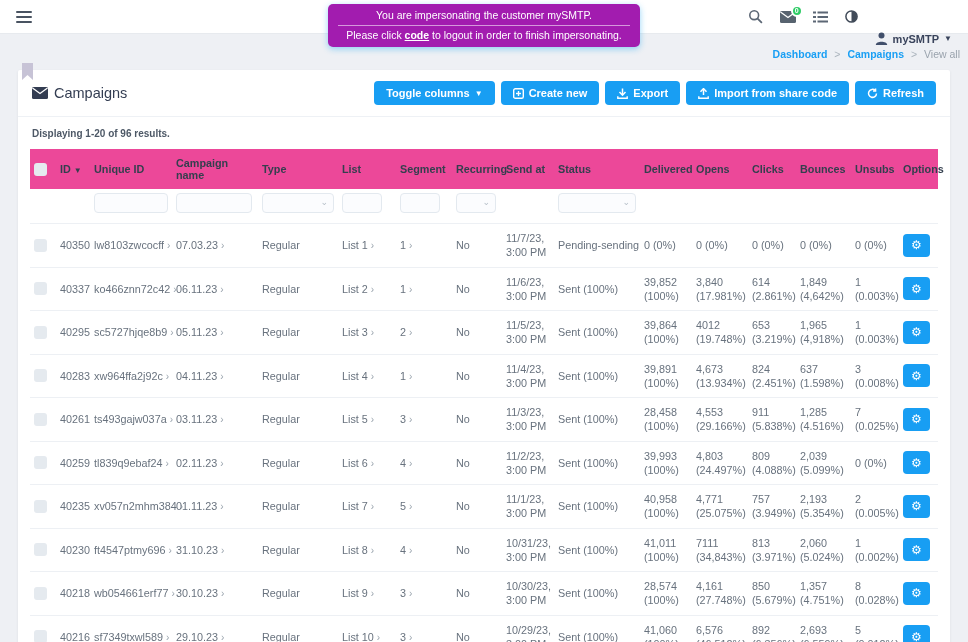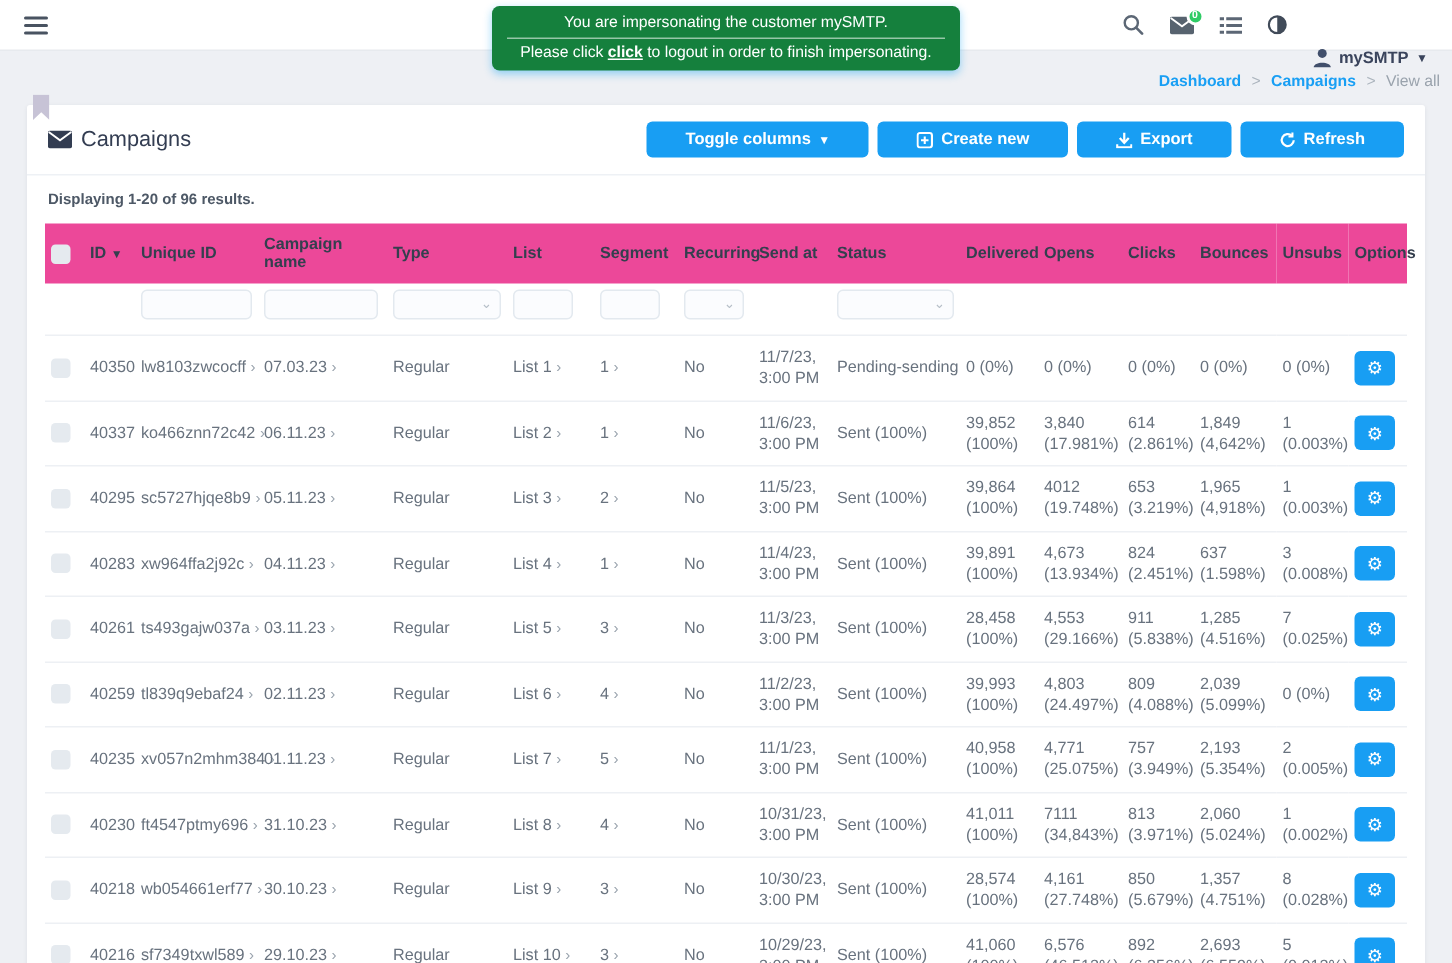--- a/index.html
+++ b/index.html
@@ -5,21 +5,21 @@
   * { margin:0; padding:0; box-sizing:border-box; }
   html,body { width:968px; height:642px; overflow:hidden; background:#eef0f4;
     font-family:"Liberation Sans", sans-serif; color:#68727e; }
 
   
   .topbar { position:relative; height:34px; background:#fff; border-bottom:1px solid #e7eaee;
     display:flex; align-items:center; padding:0 16px; z-index:5; }
   .hamburger { width:16px; height:12px; display:flex; flex-direction:column; justify-content:space-between; cursor:pointer; }
   .hamburger span { display:block; height:2px; background:#495361; border-radius:1px; }
   .banner { position:absolute; left:50%; top:4px; transform:translateX(-50%);
-    width:312px; background:#15803d; color:#fff; border-radius:5px; padding:4px 10px 5px;
+    width:312px; background:#a21caf; color:#fff; border-radius:5px; padding:4px 10px 5px;
     text-align:center; font-size:10.5px; line-height:1.35; box-shadow:0 2px 6px rgba(24,163,242,.45); z-index:9; }
   .banner .l1 { border-bottom:1px solid rgba(255,255,255,.55); padding-bottom:3px; margin-bottom:2px; }
   .banner a { color:#fff; font-weight:bold; text-decoration:underline; cursor:pointer; }
   .top-icons { margin-left:auto; display:flex; align-items:center; gap:17px; }
   .tico { position:relative; display:inline-flex; cursor:pointer; }
   .badge { position:absolute; top:-6px; right:-7px; min-width:12px; height:12px; border-radius:7px;
     background:#2fcc66; border:2px solid #fff; color:#fff; font-size:7px; font-weight:bold;
     display:flex; align-items:center; justify-content:center; padding:0 1px; }
   .user-menu { display:flex; align-items:center; gap:5px; cursor:pointer;margin-top:44px; }
   .user-name { font-size:11px; font-weight:bold; color:#3a445c; }
@@ -33,21 +33,21 @@
 
   
   .card { position:relative; margin:0 18px; background:#fff; border-radius:2px;
     box-shadow:0 1px 3px rgba(40,50,70,.08); height:600px; }
   .ribbon { position:absolute; top:-7px; left:4px; width:11px; height:17px; background:#c7c3d6;
     clip-path:polygon(0 0,100% 0,100% 100%,50% 70%,0 100%); }
   .card-head { display:flex; align-items:center; justify-content:space-between; padding:11px 14px; }
   .page-title { display:flex; align-items:center; gap:6px; font-size:14.5px; color:#333d52; font-weight:500; }
   .btn-row { display:flex; gap:6px; }
   .btn { display:inline-flex; align-items:center; gap:5px; background:#189ef3; color:#fff;
-    font-size:11px; font-weight:bold; border:none; border-radius:4px; height:24px; padding:0 26px; cursor:pointer;
+    font-size:11px; font-weight:bold; border:none; border-radius:4px; height:24px; padding:0 12px; cursor:pointer;
     font-family:"Liberation Sans", sans-serif; }
   .btn .bcaret { font-size:8px; }
   .card-divider { border-top:1px solid #eef1f5; }
   .results { padding:11px 14px 4px; font-size:10px; font-weight:bold; color:#4d5866; }
 
   
   .tbl-wrap { padding:6px 12px 0; }
   table { width:100%; border-collapse:collapse; table-layout:fixed; }
   th { background:#ec4899; font-size:10.8px; color:#343f4e; text-align:left;
     padding:8px 4px; font-weight:bold; cursor:pointer; }
@@ -74,21 +74,21 @@
 
 <div class="topbar">
   <div class="hamburger">
       <span></span>
       <span></span>
       <span></span>
     </div>
 
   <div class="banner">
     <div class="l1">You are impersonating the customer mySMTP.</div>
-    <div class="l2"><span>Please click </span><a>click</a><span> to logout in order to finish impersonating.</span></div>
+    <div class="l2"><span>Please click </span><a>code</a><span> to logout in order to finish impersonating.</span></div>
   </div>
 
   <div class="top-icons">
     <span class="tico icon">
       <svg width="15" height="15" viewBox="0 0 15 15">
           <circle cx="6.2" cy="6.2" r="4.4" fill="none" stroke="#5c6775" stroke-width="1.6"></circle>
           <line x1="9.6" y1="9.6" x2="13.4" y2="13.4" stroke="#5c6775" stroke-width="1.8" stroke-linecap="round"></line>
         </svg>
     </span>
     <span class="tico icon">
@@ -169,20 +169,30 @@
               <line x1="5.5" y1="0.5" x2="5.5" y2="6" stroke="#fff" stroke-width="1.5"></line>
               <path d="M2.5 4 L5.5 7.2 L8.5 4" fill="none" stroke="#fff" stroke-width="1.5"></path>
               <path d="M0.8 8.2 V10.2 H10.2 V8.2" fill="none" stroke="#fff" stroke-width="1.4"></path>
             </svg>
           </span>
         <span>Export</span>
       </button>
       <button class="btn">
         <span class="icon">
             <svg width="11" height="11" viewBox="0 0 11 11">
+              <line x1="5.5" y1="7" x2="5.5" y2="1.2" stroke="#fff" stroke-width="1.5"></line>
+              <path d="M2.5 3.8 L5.5 0.6 L8.5 3.8" fill="none" stroke="#fff" stroke-width="1.5"></path>
+              <path d="M0.8 8.2 V10.2 H10.2 V8.2" fill="none" stroke="#fff" stroke-width="1.4"></path>
+            </svg>
+          </span>
+        <span>Import from share code</span>
+      </button>
+      <button class="btn">
+        <span class="icon">
+            <svg width="11" height="11" viewBox="0 0 11 11">
               <path d="M9.5 5.5 A4 4 0 1 1 8.3 2.5" fill="none" stroke="#fff" stroke-width="1.5"></path>
               <path d="M8.6 0.4 L8.6 3 L6 3" fill="none" stroke="#fff" stroke-width="1.4"></path>
             </svg>
           </span>
         <span>Refresh</span>
       </button>
     </div>
   </div>
   <div class="card-divider"></div>
 

